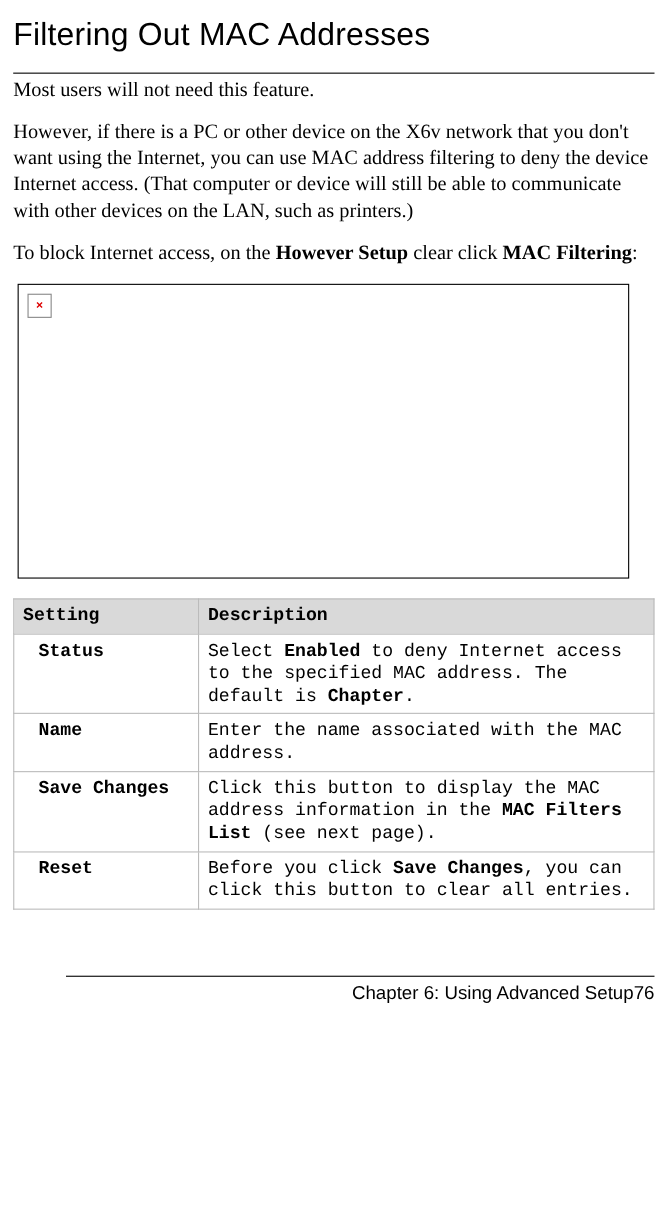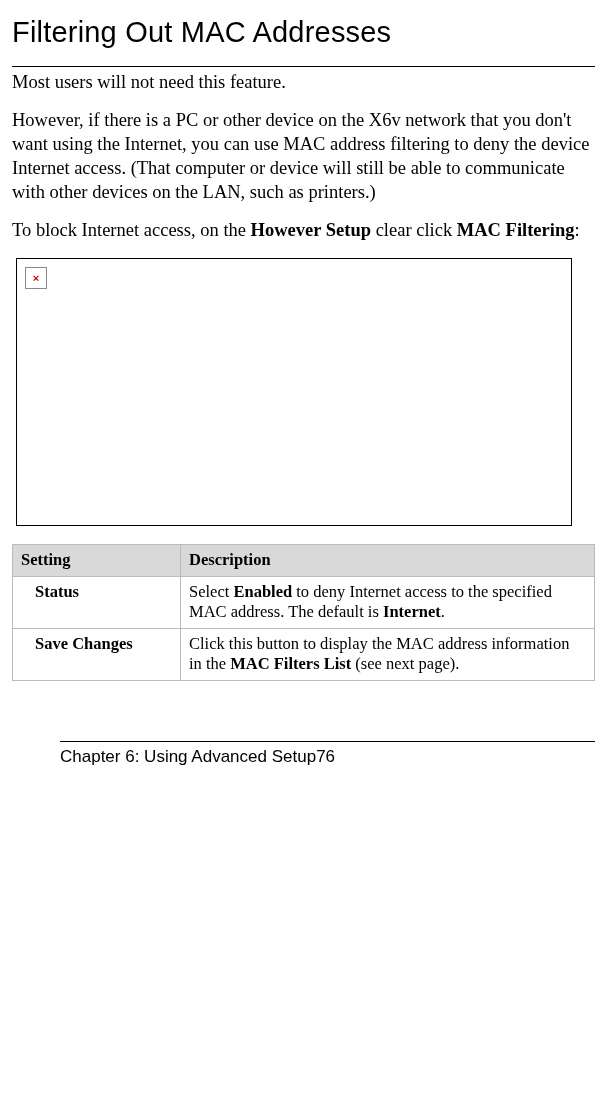--- a/index.html
+++ b/index.html
@@ -46,21 +46,21 @@
   }
   .broken-img span {
     color: #d00;
     font-weight: bold;
     font-size: 11px;
     font-family: sans-serif;
   }
   table.settings {
     border-collapse: collapse;
     width: 100%;
-    font-family: Liberation Serif, serif;
+    font-family: Liberation Mono, monospace;
     font-size: 16.5px;
     margin-bottom: 60px;
   }
   table.settings th, table.settings td {
     border: 1px solid #bbb;
     padding: 5px 8px 5px 8px;
     text-align: left;
     vertical-align: top;
     line-height: 1.25;
   }
@@ -70,21 +70,21 @@
   }
   table.settings td.setting-name {
     font-weight: bold;
     width: 137px;
     padding-left: 22px;
   }
   .footer {
     border-top: 1.2px solid #000;
     padding-top: 4px;
     display: flex;
-    justify-content: flex-start;
+    justify-content: flex-end;
     font-family: 'Century Gothic', 'Futura', 'Trebuchet MS', sans-serif;
     font-size: 17px;
     margin-left: 48px;
   }
 </style>
 </head>
 <body>
 
 <h1>Filtering Out MAC Addresses</h1>
 
@@ -106,27 +106,39 @@
   <thead>
     <tr>
       <th>Setting</th>
       <th>Description</th>
     </tr>
   </thead>
   <tbody>
     <tr>
       <td class="setting-name">Status</td>
       <td>
-        <span>Select </span><span class="bolded">Enabled</span><span> to deny Internet access to the specified MAC address. The default is </span><span class="bolded">Internet</span><span>.</span>
+        <span>Select </span><span class="bolded">Enabled</span><span> to deny Internet access to the specified MAC address. The default is </span><span class="bolded">Chapter</span><span>.</span>
+      </td>
+    </tr>
+    <tr>
+      <td class="setting-name">Name</td>
+      <td>
+        <span>Enter the name associated with the MAC address.</span><span class="bolded"></span><span></span><span class="bolded"></span><span></span>
       </td>
     </tr>
     <tr>
       <td class="setting-name">Save Changes</td>
       <td>
         <span>Click this button to display the MAC address information in the </span><span class="bolded">MAC Filters List</span><span> (see next page).</span><span class="bolded"></span><span></span>
+      </td>
+    </tr>
+    <tr>
+      <td class="setting-name">Reset</td>
+      <td>
+        <span>Before you click </span><span class="bolded">Save Changes</span><span>, you can click this button to clear all entries.</span><span class="bolded"></span><span></span>
       </td>
     </tr>
   </tbody>
 </table>
 
 <div class="footer">
   <span>Chapter 6: Using Advanced Setup</span>
   <span>76</span>
 </div>
 

